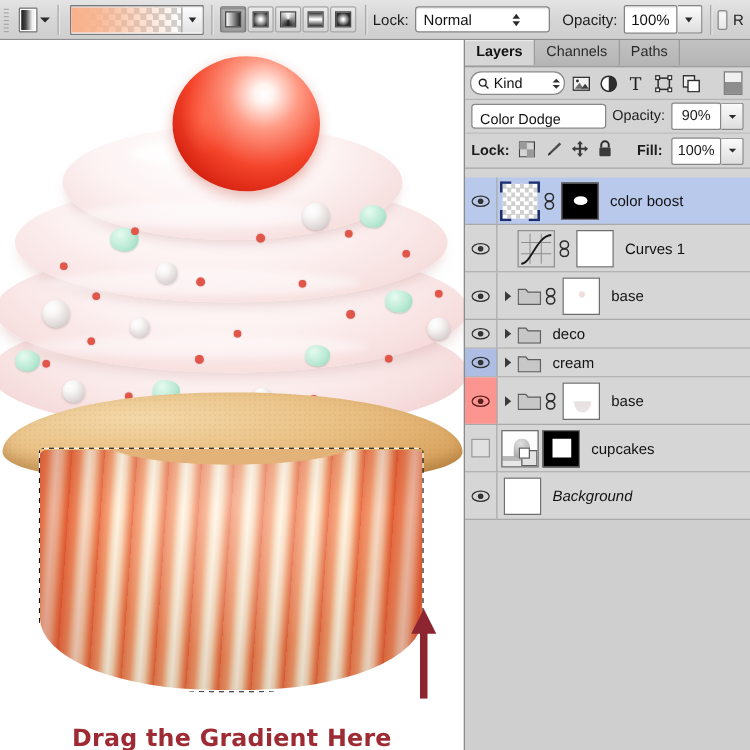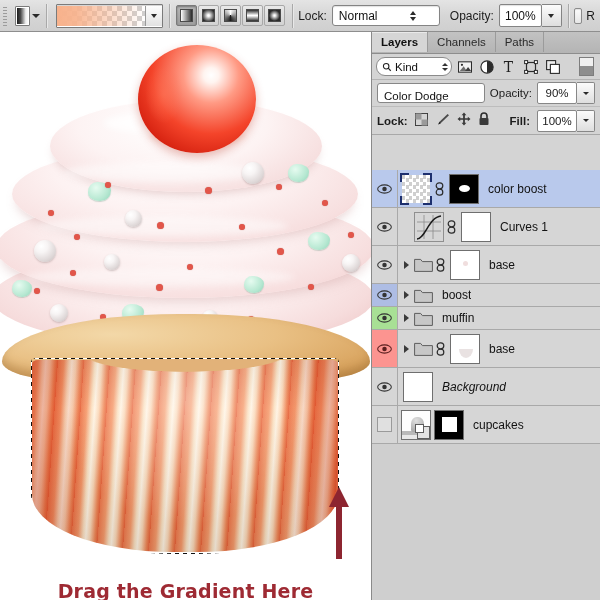--- a/index.html
+++ b/index.html
@@ -285,21 +285,21 @@
     display:flex;align-items:center;justify-content:center;border-radius:0 2px 2px 0;
   }
   .small-drop .tri{width:0;height:0;border-left:3px solid transparent;border-right:3px solid transparent;border-top:3.5px solid #2a2a2a;}
 
   .lockrow{
     height:27px;display:flex;align-items:center;padding:0 5px;gap:7px;
     border-bottom:1px solid #a8a8a8;
   }
 
   
-  .layers{position:absolute;top:110px;left:0;right:0;bottom:0;background:#cfcfcf;margin-top:28px;}
+  .layers{position:absolute;top:110px;left:0;right:0;bottom:0;background:#cfcfcf;}
   .lrow{
     display:flex;align-items:center;height:38px;
     border-bottom:1px solid #a9a9a9;background:#d6d6d6;box-sizing:border-box;
   }
   .lrow.short{height:23px;}
   .lrow.sel{background:#b9c9ec;}
   .eyecell{
     width:26px;height:100%;display:flex;align-items:center;justify-content:center;
     border-right:1px solid #a9a9a9;box-sizing:border-box;flex-shrink:0;
   }
@@ -668,56 +668,56 @@
             <rect x="1.2" y="0.8" width="6.6" height="6" rx="3" fill="none" stroke="#2b2b2b" stroke-width="1.2"></rect>
             <rect x="1.2" y="7.2" width="6.6" height="6" rx="3" fill="none" stroke="#2b2b2b" stroke-width="1.2"></rect>
           </svg>
         </span>
         <span class="thumb grp-th">
             <span class="gdot"></span>
           </span>
         <span class="lname">base</span>
       </div>
 
+      <div class="lrow short">
+        <span class="eyecell">
+          <svg width="15" height="10" viewBox="0 0 16 10">
+            <ellipse cx="8" cy="5" rx="7.3" ry="4.4" fill="none" stroke="#333" stroke-width="1.1"></ellipse>
+            <circle cx="8" cy="5" r="2.4" fill="#333"></circle>
+          </svg>
+        </span>
+        <span class="discl">
+            <span class="tri"></span>
+          </span>
+        <span class="folder">
+          <svg width="19" height="15" viewBox="0 0 19 15">
+            <path d="M0.6 3 V14.4 H18.4 V4.6 H8.4 L6.6 2.4 H0.6 Z" fill="#c7c7c7" stroke="#5d5d5d" stroke-width="1"></path>
+          </svg>
+        </span>
+        <span class="lname">deco</span>
+      </div>
 
       <div class="lrow short">
         <span class="eyecell" style="background:#aebde4">
           <svg width="15" height="10" viewBox="0 0 16 10">
             <ellipse cx="8" cy="5" rx="7.3" ry="4.4" fill="none" stroke="#333" stroke-width="1.1"></ellipse>
             <circle cx="8" cy="5" r="2.4" fill="#333"></circle>
           </svg>
         </span>
         <span class="discl">
             <span class="tri"></span>
           </span>
         <span class="folder">
           <svg width="19" height="15" viewBox="0 0 19 15">
             <path d="M0.6 3 V14.4 H18.4 V4.6 H8.4 L6.6 2.4 H0.6 Z" fill="#c7c7c7" stroke="#5d5d5d" stroke-width="1"></path>
           </svg>
         </span>
-        <span class="lname">boost</span>
-      </div>
-
-      <div class="lrow short">
-        <span class="eyecell" style="background:#a8e095">
-          <svg width="15" height="10" viewBox="0 0 16 10">
-            <ellipse cx="8" cy="5" rx="7.3" ry="4.4" fill="none" stroke="#333" stroke-width="1.1"></ellipse>
-            <circle cx="8" cy="5" r="2.4" fill="#333"></circle>
-          </svg>
-        </span>
-        <span class="discl">
-            <span class="tri"></span>
-          </span>
-        <span class="folder">
-          <svg width="19" height="15" viewBox="0 0 19 15">
-            <path d="M0.6 3 V14.4 H18.4 V4.6 H8.4 L6.6 2.4 H0.6 Z" fill="#c7c7c7" stroke="#5d5d5d" stroke-width="1"></path>
-          </svg>
-        </span>
-        <span class="lname">muffin</span>
-      </div>
+        <span class="lname">cream</span>
+      </div>
+
 
       <div class="lrow">
         <span class="eyecell" style="background:#fc9490">
           <svg width="15" height="10" viewBox="0 0 16 10">
             <ellipse cx="8" cy="5" rx="7.3" ry="4.4" fill="none" stroke="#5a1f1f" stroke-width="1.1"></ellipse>
             <circle cx="8" cy="5" r="2.4" fill="#5a1f1f"></circle>
           </svg>
         </span>
         <span class="discl">
             <span class="tri"></span>
@@ -734,38 +734,38 @@
           </svg>
         </span>
         <span class="thumb base-th">
             <span class="bshape"></span>
           </span>
         <span class="lname">base</span>
       </div>
 
       <div class="lrow">
         <span class="eyecell">
+          <span style="width:13px;height:13px;border:1px solid #9a9a9a;background:#e0e0e0;display:block"></span>
+        </span>
+        <span class="so-th">
+          <span class="cc"></span>
+          <span class="so-badge"></span>
+        </span>
+        <span class="mask">
+            <span class="sq"></span>
+          </span>
+        <span class="lname">cupcakes</span>
+      </div>
+
+      <div class="lrow">
+        <span class="eyecell">
           <svg width="15" height="10" viewBox="0 0 16 10">
             <ellipse cx="8" cy="5" rx="7.3" ry="4.4" fill="none" stroke="#333" stroke-width="1.1"></ellipse>
             <circle cx="8" cy="5" r="2.4" fill="#333"></circle>
           </svg>
         </span>
         <span class="thumb" style="margin-left:5px"></span>
         <span class="lname italic">Background</span>
       </div>
 
-      <div class="lrow">
-        <span class="eyecell">
-          <span style="width:13px;height:13px;border:1px solid #9a9a9a;background:#e0e0e0;display:block"></span>
-        </span>
-        <span class="so-th">
-          <span class="cc"></span>
-          <span class="so-badge"></span>
-        </span>
-        <span class="mask">
-            <span class="sq"></span>
-          </span>
-        <span class="lname">cupcakes</span>
-      </div>
-
     </div>
   </div>
 </div>
 
 </body></html>

